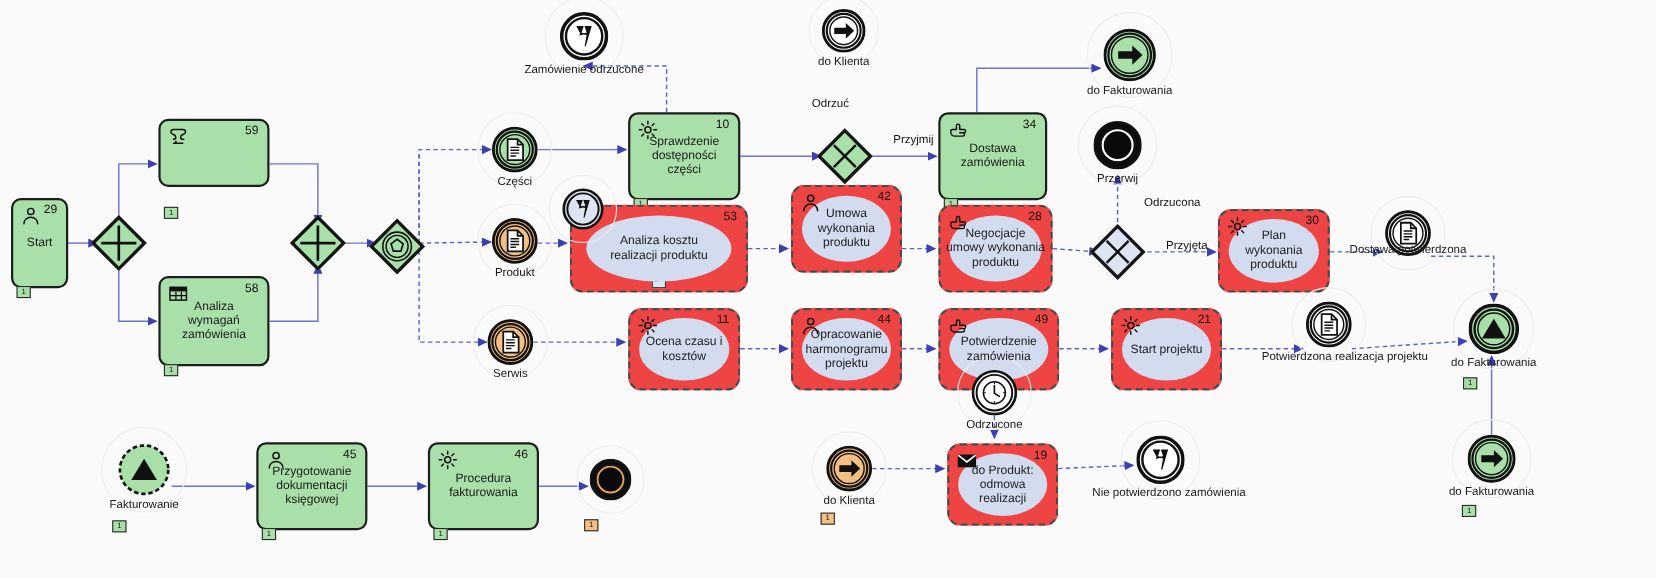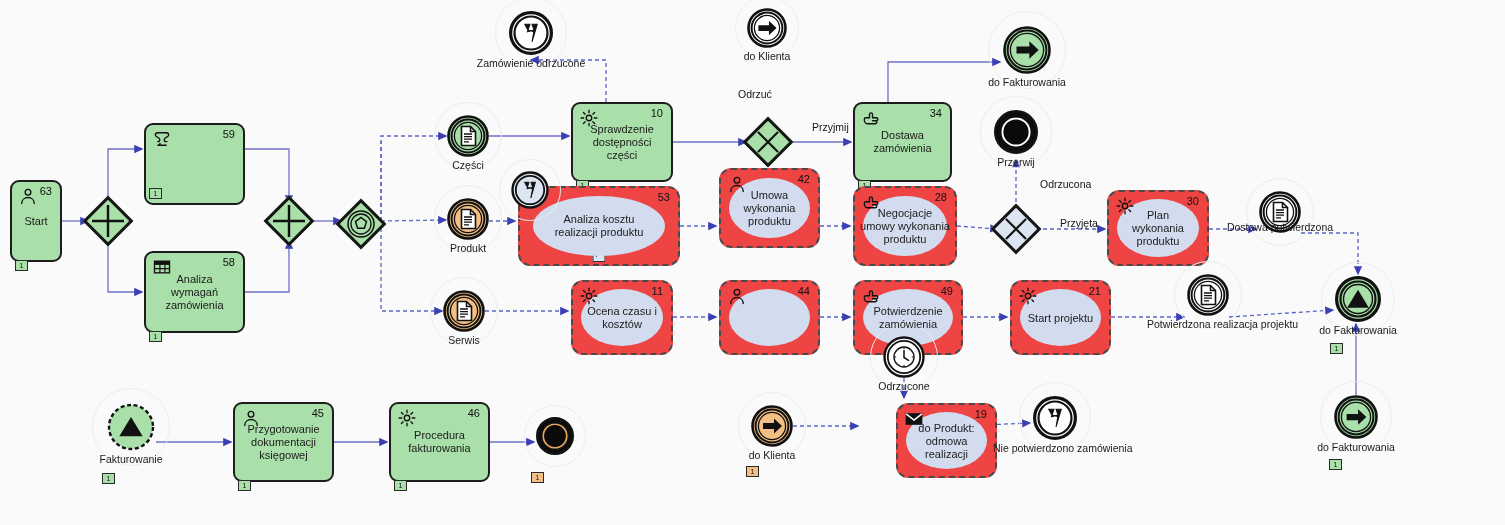--- a/index.html
+++ b/index.html
@@ -143,25 +143,25 @@
       <path d="M381,221 L381,141"></path>
     </g>
   </svg>
 
   <div id="nodes">
       <div class="node task green" style="left: 10px; top: 180px; width: 52px; height: 82px;">
         <span class="ticon"><svg width="20" height="20" viewBox="0 0 24 24" fill="none" stroke="#111" stroke-width="1.6" stroke-linecap="round" stroke-linejoin="round">
             <circle cx="12" cy="7.5" r="3.4" fill="none"></circle>
             <path d="M4.5 21c0-4.4 3.4-7.2 7.5-7.2s7.5 2.8 7.5 7.2" fill="none"></path>
           </svg></span>
-        <span class="tnum">63</span>
+        <span class="tnum">29</span>
         <span class="tlabel"><span>Start</span></span>
       </div>
       <div class="chip g" style="position: absolute; left: 15px; top: 260px;">1</div>
-      <div class="node task green" style="left: 144px; top: 123px; width: 101px; height: 82px;">
+      <div class="node task green" style="left: 144px; top: 108px; width: 101px; height: 62px;">
         <span class="ticon"><svg width="20" height="20" viewBox="0 0 24 24" fill="none" stroke="#111" stroke-width="1.6" stroke-linecap="round" stroke-linejoin="round">
             <path d="M7 4.5c-2 0-3 1.3-3 2.6s1 2 2.4 2.6c1.8.8 3 1.5 3 3.1s-1.2 2.3-2.6 2.3M17 4.5H7M17 19.5H7c1.6 0 2.6-1 2.6-2.3"></path>
             <path d="M17 4.5c2 0 3 1.3 3 2.6s-1 2-2.4 2.6c-1.8.8-3 1.5-3 3.1s1.2 2.3 2.6 2.3h.8"></path>
           </svg></span>
         <span class="tnum">59</span>
       </div>
       <div class="chip g" style="position: absolute; left: 149px; top: 188px;">1</div>
       <div class="node task green" style="left: 144px; top: 251px; width: 101px; height: 82px;">
         <span class="ticon"><svg width="20" height="20" viewBox="0 0 24 24">
             <rect x="3" y="5" width="18" height="14" fill="none" stroke="#111" stroke-width="1.6"></rect>
@@ -224,20 +224,21 @@
           </svg></span>
         <span class="tnum">11</span>
         <span class="tlabel"><span>Ocena czasu i kosztów</span></span>
       </div>
       <div class="node task ghost" style="left: 719px; top: 280px; width: 101px; height: 75px;">
         <span class="ticon"><svg width="20" height="20" viewBox="0 0 24 24" fill="none" stroke="#111" stroke-width="1.6" stroke-linecap="round" stroke-linejoin="round">
             <circle cx="12" cy="7.5" r="3.4" fill="none"></circle>
             <path d="M4.5 21c0-4.4 3.4-7.2 7.5-7.2s7.5 2.8 7.5 7.2" fill="none"></path>
           </svg></span>
         <span class="tnum">44</span>
+        <span class="tlabel"><span>Opracowanie</span><br><span>harmonogramu</span><br><span>projektu</span></span>
       </div>
       <div class="node task ghost" style="left: 853px; top: 280px; width: 110px; height: 75px;">
         <span class="ticon"><svg width="20" height="20" viewBox="0 0 24 24" fill="none" stroke="#111" stroke-width="1.6" stroke-linecap="round" stroke-linejoin="round">
             <path d="M4 13.5c0-1 .8-1.8 1.8-1.8h4.4M10.2 11.7V7.6c0-1 .8-1.8 1.8-1.8s1.8.8 1.8 1.8v4.1M13.8 11.7h4.6c1 0 1.8.8 1.8 1.8s-.8 1.8-1.8 1.8h-4.6M13.8 15.3h3.4c1 0 1.8.8 1.8 1.8s-.8 1.8-1.8 1.8h-9c-2.3 0-4.2-1.9-4.2-4.2v-1.2"></path>
           </svg></span>
         <span class="tnum">49</span>
         <span class="tlabel"><span>Potwierdzenie</span><br><span>zamówienia</span></span>
       </div>
       <div class="node task ghost" style="left: 1010px; top: 280px; width: 101px; height: 75px;">
         <span class="ticon"><svg width="20" height="20" viewBox="0 0 24 24" fill="none" stroke="#111" stroke-width="1.6" stroke-linecap="round" stroke-linejoin="round">
@@ -258,21 +259,21 @@
       <div class="chip g" style="position: absolute; left: 238px; top: 480px;">1</div>
       <div class="node task green" style="left: 389px; top: 402px; width: 101px; height: 80px;">
         <span class="ticon"><svg width="20" height="20" viewBox="0 0 24 24" fill="none" stroke="#111" stroke-width="1.6" stroke-linecap="round" stroke-linejoin="round">
             <circle cx="12" cy="12" r="3.3"></circle>
             <path d="M12 2.6v3M12 18.4v3M2.6 12h3M18.4 12h3M5.3 5.3l2.1 2.1M16.6 16.6l2.1 2.1M18.7 5.3l-2.1 2.1M7.4 16.6l-2.1 2.1"></path>
           </svg></span>
         <span class="tnum">46</span>
         <span class="tlabel"><span>Procedura</span><br><span>fakturowania</span></span>
       </div>
       <div class="chip g" style="position: absolute; left: 394px; top: 480px;">1</div>
-      <div class="node task ghost" style="left: 861px; top: 403px; width: 101px; height: 75px; margin-left: 35px;">
+      <div class="node task ghost" style="left: 861px; top: 403px; width: 101px; height: 75px;">
         <span class="ticon"><svg width="20" height="20" viewBox="0 0 24 24">
             <rect x="2" y="5" width="20" height="14" fill="#111"></rect>
             <path d="M2.5 5.8 12 13.2 21.5 5.8" stroke="#fff" stroke-width="1.8" fill="none"></path>
           </svg></span>
         <span class="tnum">19</span>
         <span class="tlabel"><span>do Produkt:</span><br><span>odmowa realizacji</span></span>
       </div>
       <div class="node gw green" style="left: 82px; top: 195px; width: 52px; height: 52px;">
         <div class="dia"></div>
         <div style="position: absolute; left: 0px; top: 0px;">

